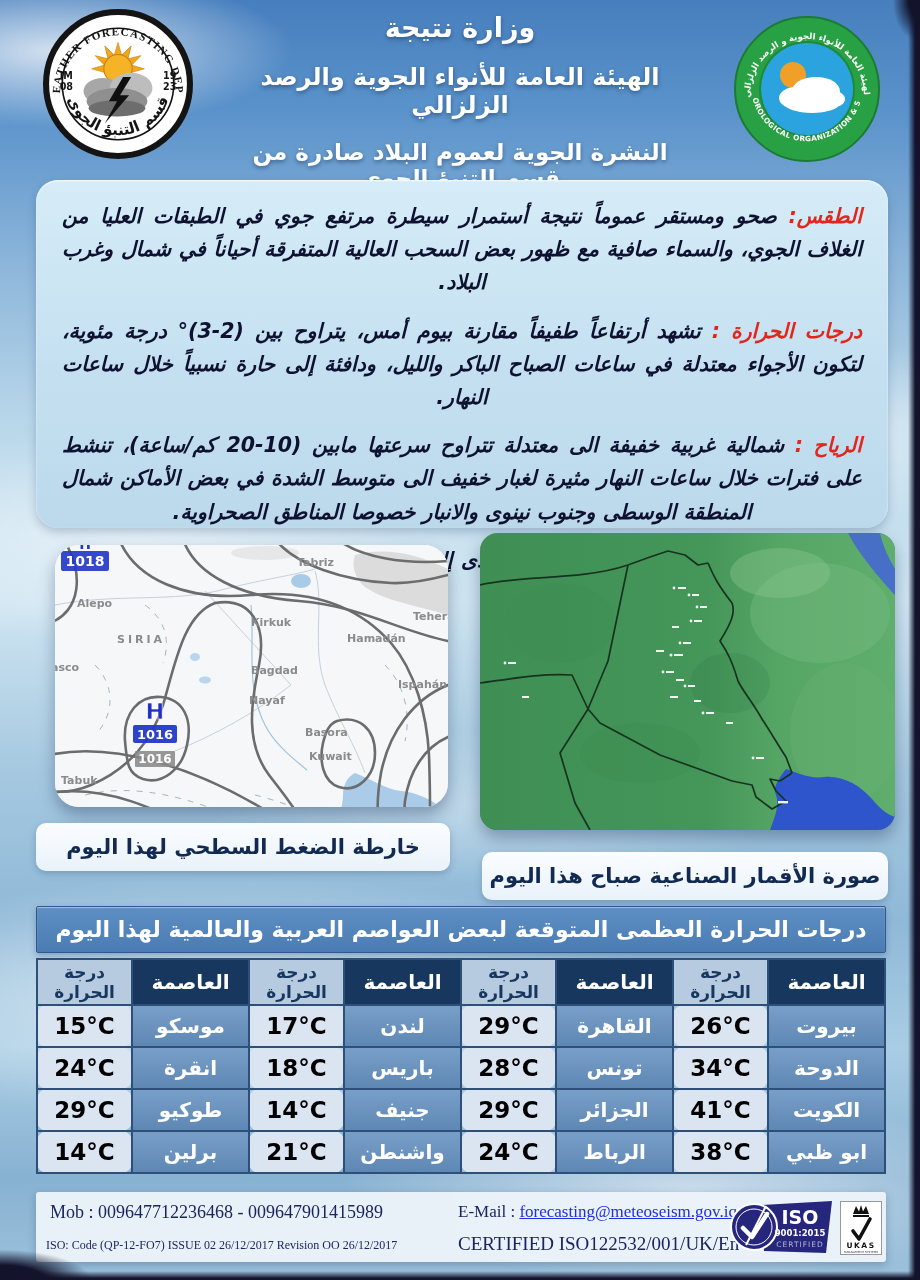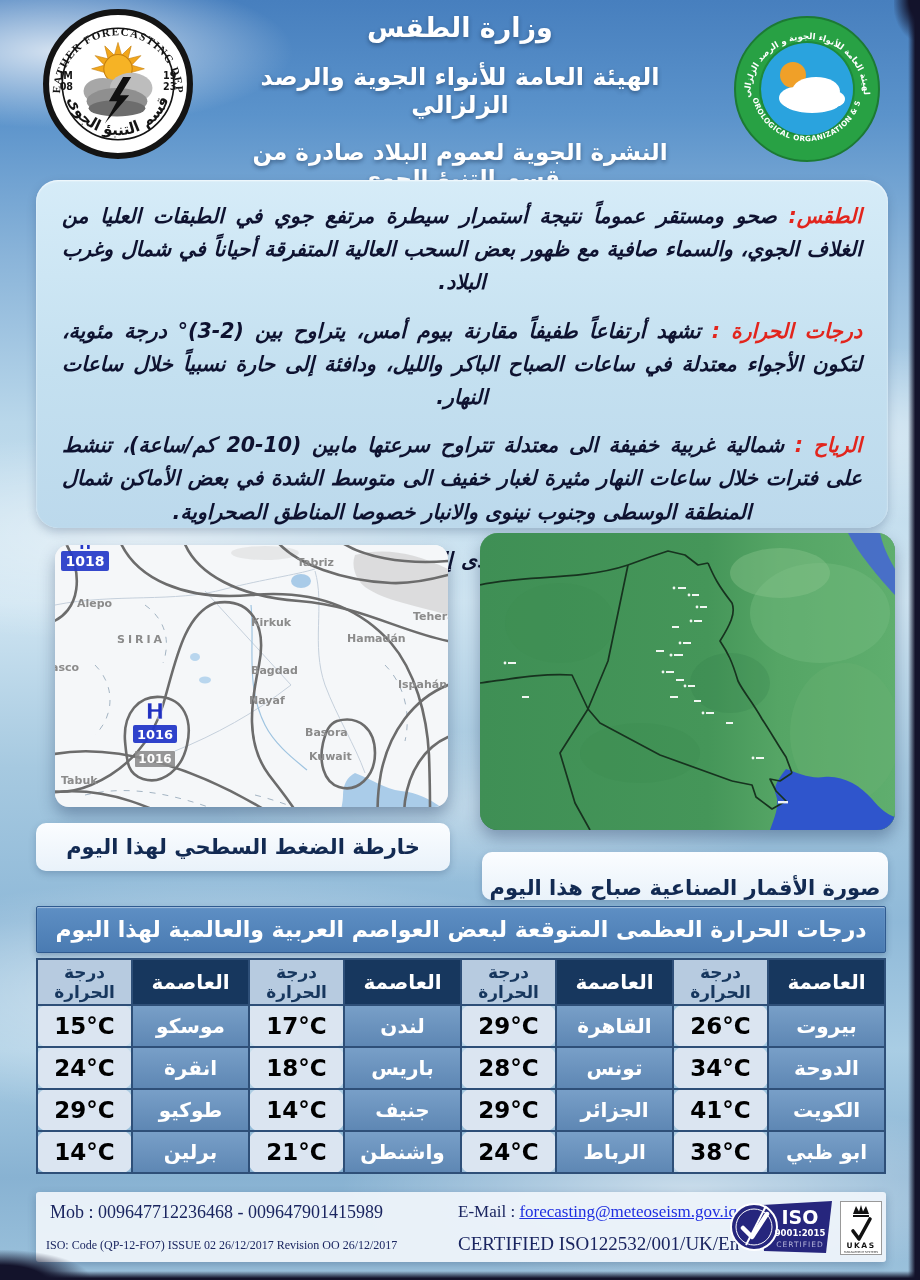--- a/index.html
+++ b/index.html
@@ -42,36 +42,36 @@
     border-radius:22px;box-sizing:border-box;padding:20px 26px 14px;
     box-shadow:0 4px 10px rgba(30,60,100,.25), inset 0 1px 2px rgba(255,255,255,.8);
     direction:rtl;font-style:italic;}
   .forecast p{margin:0 0 15px;font-size:20.5px;font-weight:700;color:#0e1230;
     line-height:1.62;text-align:justify;text-align-last:center;}
   .forecast p.single{text-align-last:right;}
   .forecast .lbl{color:#e2251d;font-weight:700;}
 
   
   .map-press{position:absolute;left:55px;top:545px;width:393px;height:262px;
-    border-radius:14px;overflow:hidden;background:#f4f6f8;
+    border-radius:24px;overflow:hidden;background:#f4f6f8;
     box-shadow:inset 0 2px 3px rgba(255,255,255,.8), inset 0 -6px 10px rgba(50,80,120,.35), 0 8px 16px rgba(20,40,80,.35);text-align:center;}
   .map-sat{position:absolute;left:480px;top:533px;width:415px;height:297px;
     border-radius:18px;overflow:hidden;background:#3f8f55;
     box-shadow:inset 0 3px 5px rgba(255,255,255,.5), inset -4px -8px 12px rgba(0,35,25,.5), 0 8px 16px rgba(20,40,80,.35);}
   .map-press svg,.map-sat svg{display:block;}
   svg text{font-family:"DejaVu Sans",sans-serif;}
 
   
   .caption{position:absolute;height:48px;border-radius:10px;
     background:linear-gradient(180deg,#fbfdff,#e9f2fa);
     box-shadow:0 3px 7px rgba(30,60,100,.25);
     display:flex;align-items:center;justify-content:center;
     color:#122a52;font-size:21px;font-weight:700;direction:rtl;}
   .caption-press{left:36px;top:823px;width:414px;}
-  .caption-sat{left:482px;top:852px;width:406px;align-items:flex-end;}
+  .caption-sat{left:482px;top:852px;width:406px;}
 
   
   .tbl-title{position:absolute;left:36px;top:906px;width:850px;height:47px;
     background:linear-gradient(180deg,#5e8fc4,#4a7bb2);
     border:1px solid #2f5a8f;box-sizing:border-box;border-radius:2px;
     display:flex;align-items:center;justify-content:center;
     color:#fff;font-size:22px;font-weight:700;direction:rtl;
     box-shadow:inset 0 1px 1px rgba(255,255,255,.45), 0 3px 6px rgba(30,60,100,.3);}
 
   
@@ -98,21 +98,21 @@
   .footer .cert{position:absolute;left:422px;bottom:7px;font-size:19px;}
   .badge-iso{position:absolute;left:694px;top:7px;width:104px;height:56px;}
   .badge-ukas{position:absolute;left:804px;top:9px;width:42px;height:54px;}
 </style>
 </head>
 <body>
 
 <div class="page">
 
   <div class="hdr-titles">
-    <div class="l1">وزارة الطقس</div>
+    <div class="l1">وزارة نتيجة</div>
     <div class="l2">الهيئة العامة للأنواء الجوية والرصد الزلزالي</div>
     <div class="l3">النشرة الجوية لعموم البلاد صادرة من قسم التنبؤ الجوي</div>
     <div class="l4">ليوم الاحد 5-10-2025</div>
   </div>
 
   <div class="logo logo-left">
     <svg width="152" height="152" viewBox="0 0 150 150">
       <circle cx="75" cy="75" r="71" fill="#ffffff" stroke="#141414" stroke-width="6"></circle>
       <circle cx="75" cy="75" r="55" fill="none" stroke="#141414" stroke-width="1.6"></circle>
       <defs>

